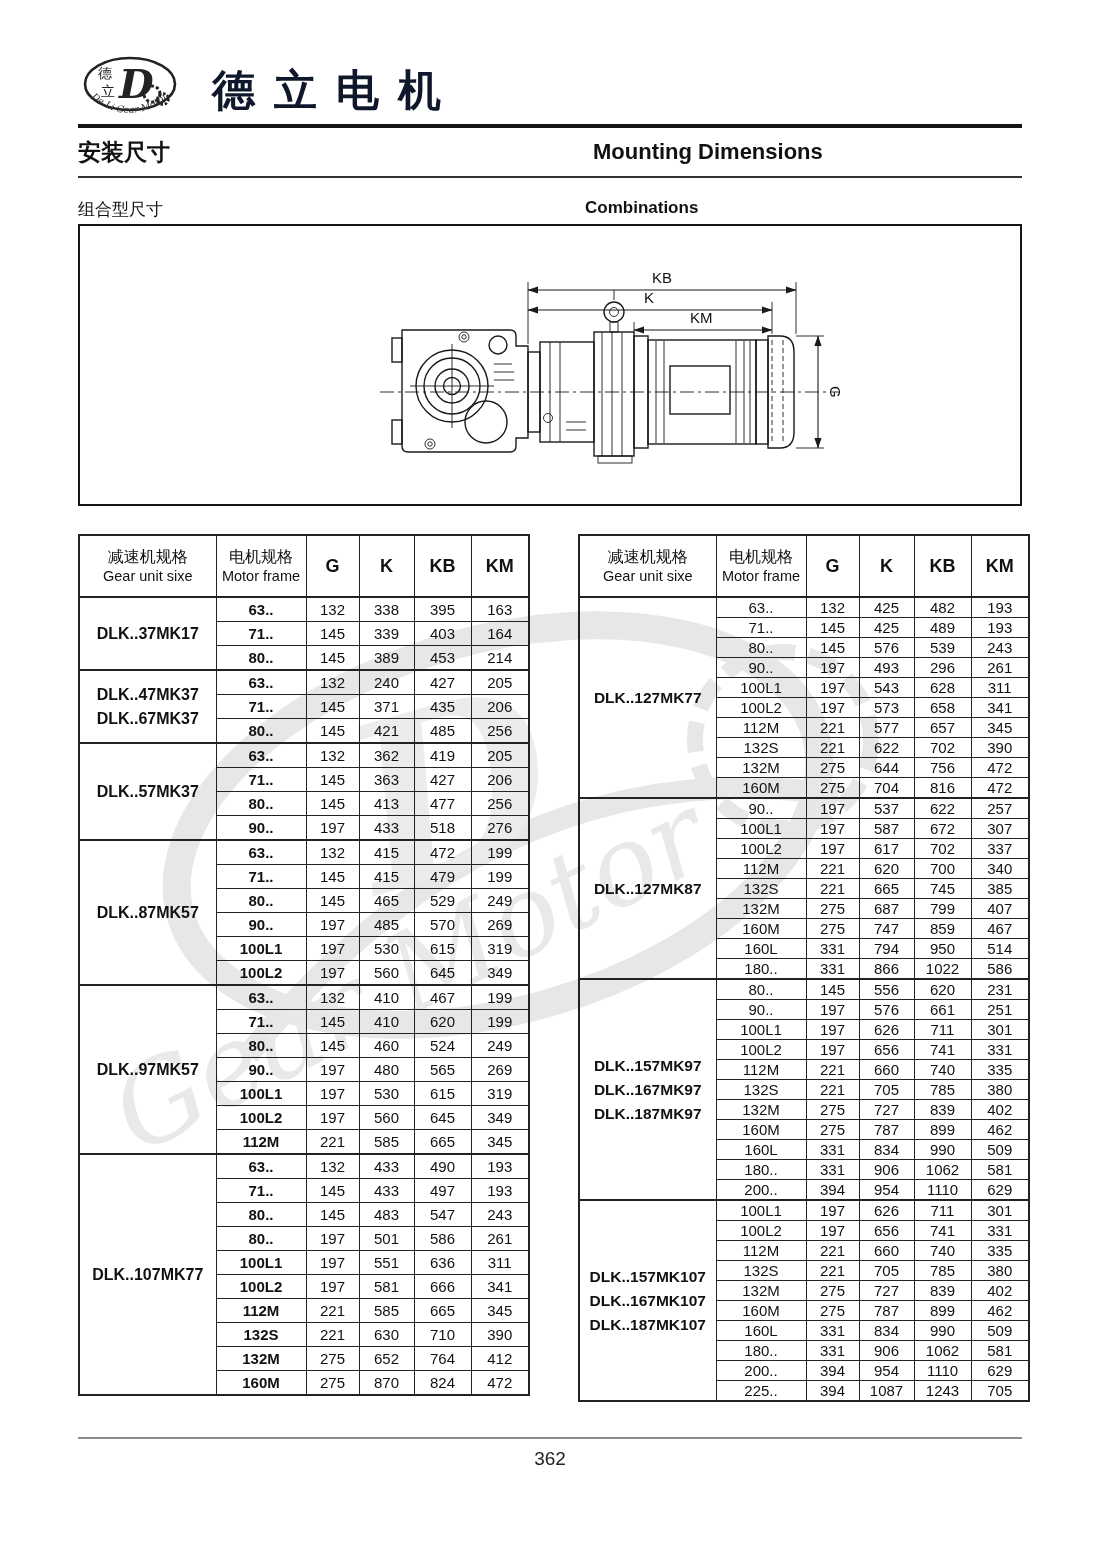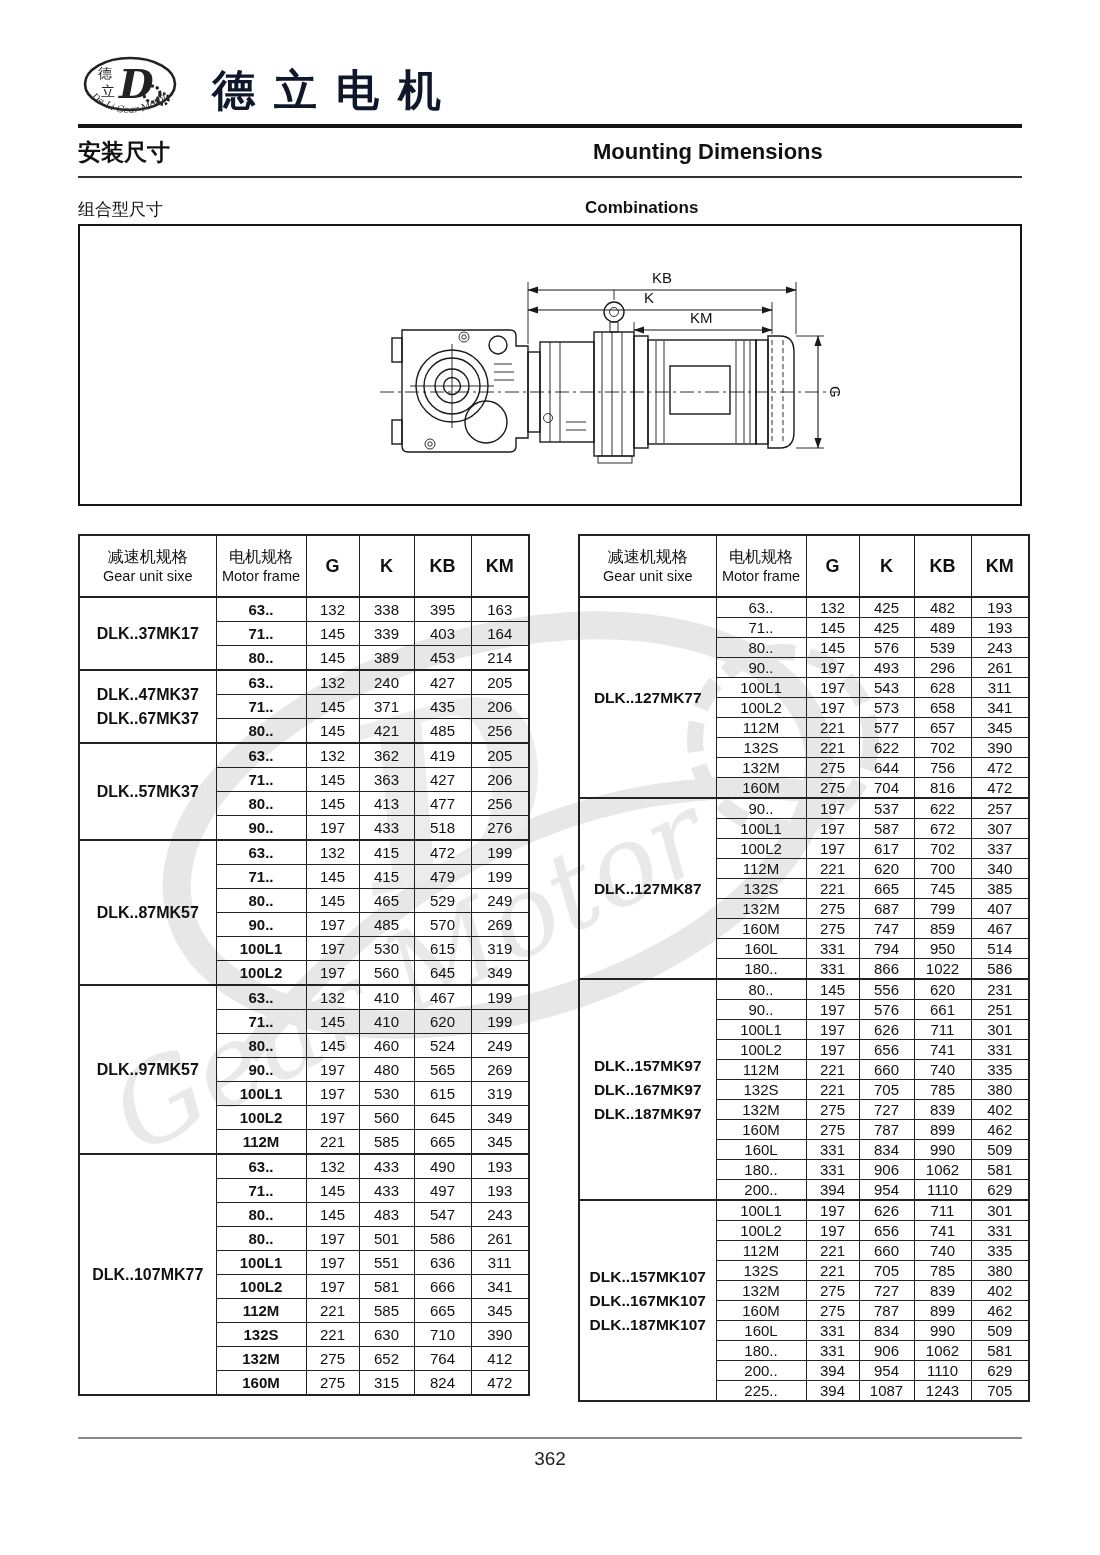--- a/index.html
+++ b/index.html
@@ -458,21 +458,21 @@
           <tr>
             <td class="frame">132M</td>
             <td>275</td>
             <td>652</td>
             <td>764</td>
             <td>412</td>
           </tr>
           <tr>
             <td class="frame">160M</td>
             <td>275</td>
-            <td>315</td>
+            <td>870</td>
             <td>824</td>
             <td>472</td>
           </tr>
         </tbody>
     </table>
 
     <table class="tbl-right">
       <colgroup>
           <col style="width:137px">
           <col style="width:90px">

